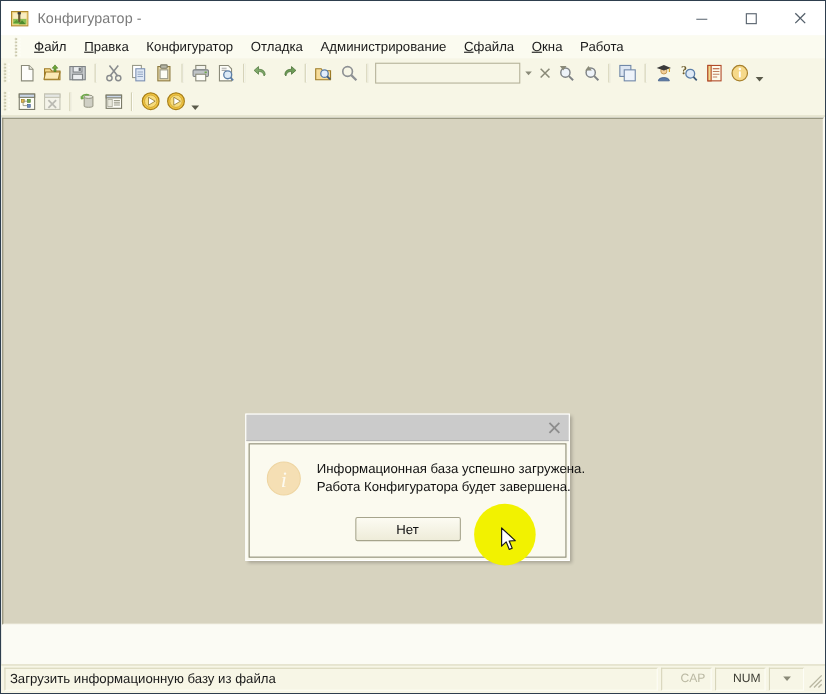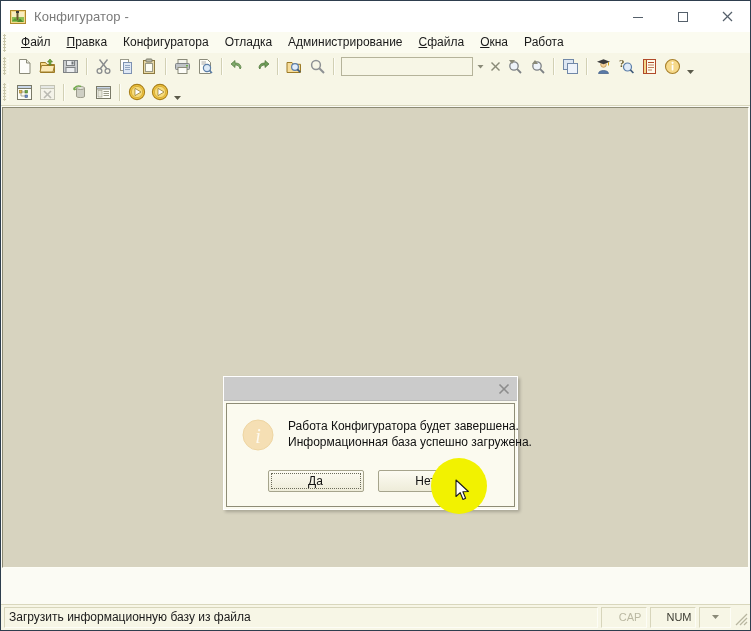--- a/index.html
+++ b/index.html
@@ -66,21 +66,21 @@
   }
   .win-btn svg { display: block; }
 
   
   #menu-bar {
     height: 21px;
     background: #fbfbf0;
     display: flex;
     align-items: center;
     flex: 0 0 auto;
-    padding-left: 2px;
+    padding-left: 12px;
   }
   .menu-item {
     padding: 2px 8px 3px 8px;
     font-size: 12px;
     color: #1a1a1a;
     white-space: nowrap;
     line-height: 14px;
   }
   .menu-item u { text-decoration: underline; }
 
@@ -337,21 +337,21 @@
           <line x1="11" y1="2" x2="2" y2="11" stroke="#55606b" stroke-width="1.2"></line>
         </svg>
       </div>
     </div>
   </div>
 
   <div id="menu-bar">
     <div class="grip"></div>
     <div class="menu-item"><u>Ф</u><span>айл</span></div>
     <div class="menu-item"><u>П</u><span>равка</span></div>
-    <div class="menu-item"><span>Конфигуратора</span></div>
+    <div class="menu-item"><span>Конфигуратор</span></div>
     <div class="menu-item"><span>Отладка</span></div>
     <div class="menu-item"><span>Администрирование</span></div>
     <div class="menu-item"><u>С</u><span>файла</span></div>
     <div class="menu-item"><u>О</u><span>кна</span></div>
     <div class="menu-item"><span>Работа</span></div>
   </div>
 
   <div id="toolbars">
 
     <div class="toolbar-row">
@@ -617,28 +617,25 @@
       <div id="dialog-body">
         <div class="dlg-top">
           <div id="dialog-icon">
             <svg width="32" height="32" viewBox="0 0 32 32">
               <circle cx="16" cy="16" r="15" fill="#f5dfb4"></circle>
               <circle cx="16" cy="16" r="15" fill="none" stroke="#eed5a2" stroke-width="1"></circle>
               <text x="16" y="24" text-anchor="middle" font-family="Liberation Serif, serif" font-size="20" font-style="italic" fill="#fdfaf0">i</text>
             </svg>
           </div>
           <div id="dialog-message">
+            <div>Информационная база успешно загружена.</div>
             <div>Работа Конфигуратора будет завершена.</div>
-            <div>Информационная база успешно загружена.</div>
           </div>
         </div>
         <div class="dlg-buttons">
-          <div class="dlg-btn focused">
-            <span>Да</span>
-          </div>
           <div class="dlg-btn">
             <span>Нет</span>
           </div>
         </div>
       </div>
     </div>
 
     <div id="cursor-highlight"></div>
     <div id="mouse-cursor">
       <svg width="16" height="23" viewBox="0 0 16 23">

